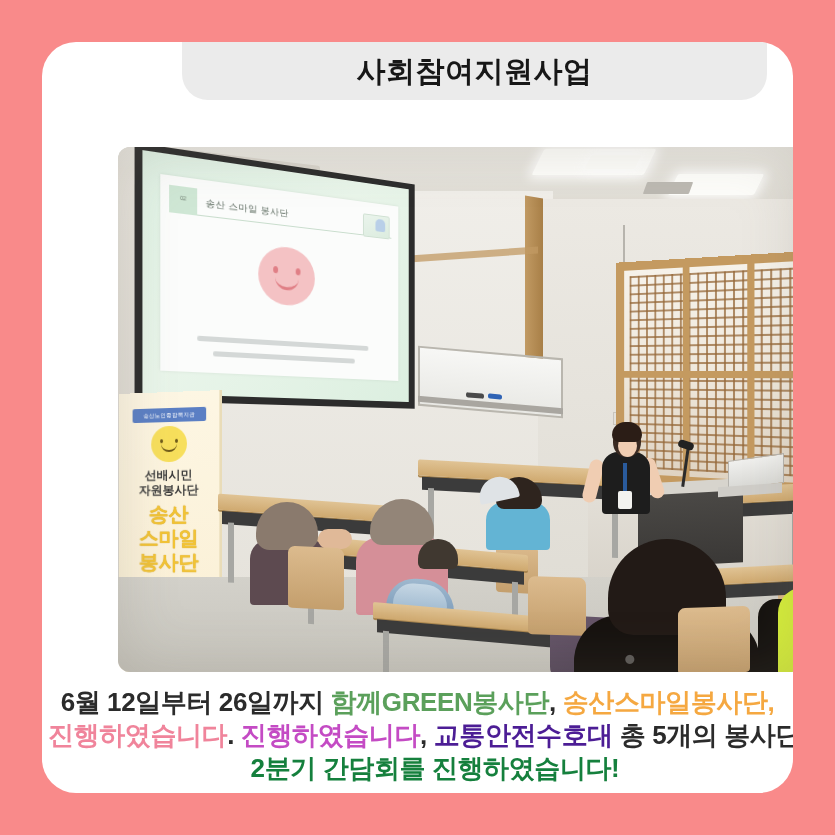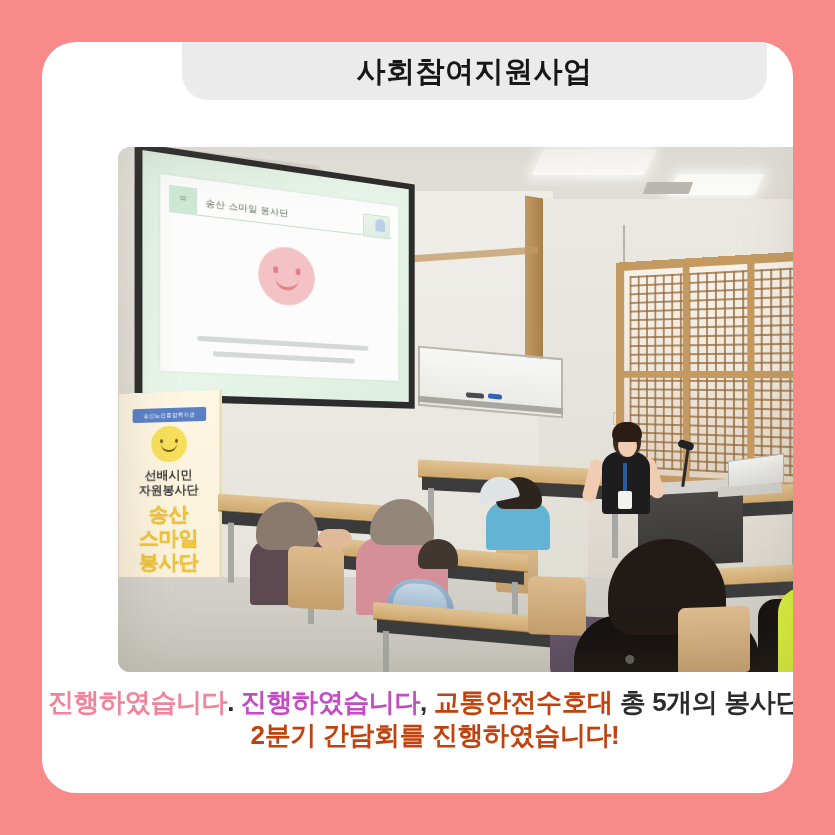--- a/index.html
+++ b/index.html
@@ -631,18 +631,19 @@
       <div class="ph a5-body"></div>
       <div class="ph a5-hair"></div>
       <div class="ph chair ch4">
           <span class="back"></span>
         </div>
 
       <div class="vignette"></div>
     </div>
 
     <div id="caption">
-      <div class="seg"><span style="color: rgb(240, 132, 155);">진행하였습니다</span><span style="color: rgb(43, 43, 43);">. </span><span style="color: rgb(196, 75, 196);">진행하였습니다</span><span style="color: rgb(43, 43, 43);">, </span><span style="color: #c2410c;">교통안전수호대</span><span style="color: rgb(43, 43, 43);"> 총 5개의 봉사단과</span></div>
-      <div class="seg"><span style="color: #c2410c; margin-left: 35px;">2분기 간담회를 진행하였습니다!</span></div>
+      <div class="seg"><span style="color: rgb(43, 43, 43);">6월 12일부터 26일까지 </span><span style="color: rgb(91, 160, 91);">함께GREEN봉사단</span><span style="color: rgb(43, 43, 43);">, </span><span style="color: rgb(245, 168, 65);">송산스마일봉사단,</span></div>
+      <div class="seg"><span style="color: rgb(240, 132, 155);">진행하였습니다</span><span style="color: rgb(43, 43, 43);">. </span><span style="color: rgb(196, 75, 196);">진행하였습니다</span><span style="color: rgb(43, 43, 43);">, </span><span style="color: #4c1d95;">교통안전수호대</span><span style="color: rgb(43, 43, 43);"> 총 5개의 봉사단과</span></div>
+      <div class="seg"><span style="color: #15803d; margin-left: 35px;">2분기 간담회를 진행하였습니다!</span></div>
     </div>
 
   </div>
 </div>
 
 </body></html>

